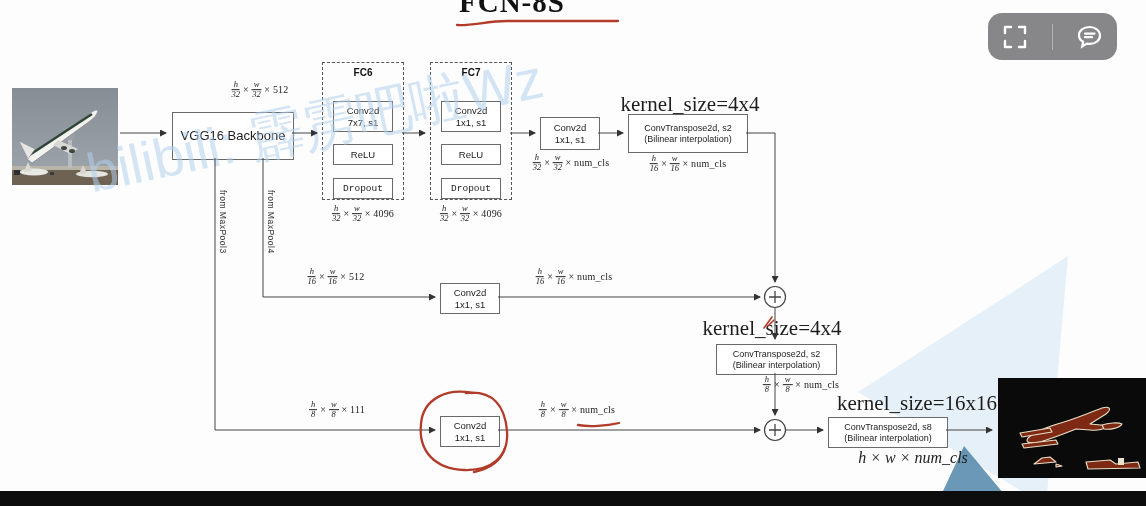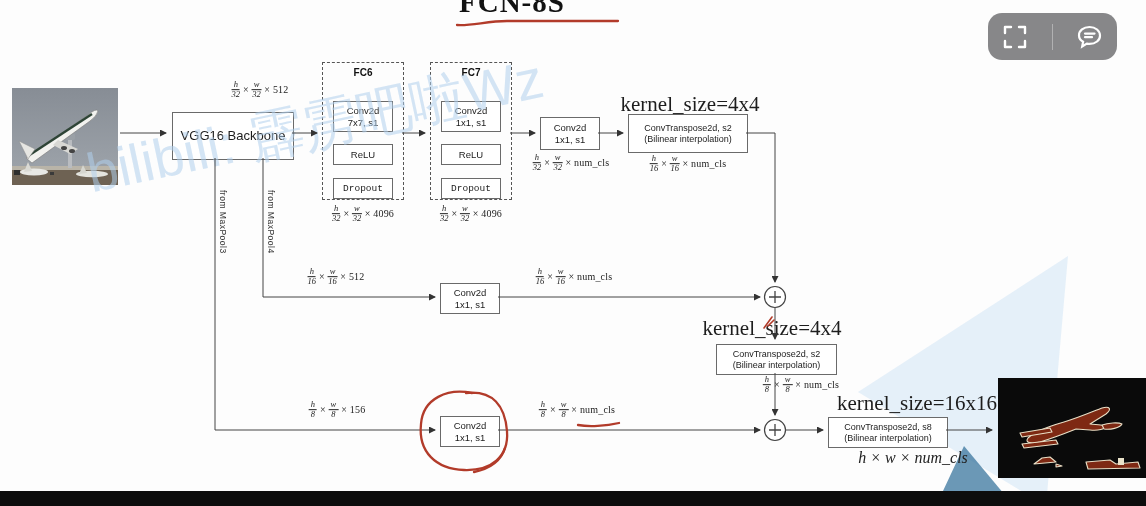--- a/index.html
+++ b/index.html
@@ -268,21 +268,21 @@
   <div id="L9" class="fraclabel">
       <span class="fr">
         <span class="fn">h</span>
         <span>8</span>
       </span>
       <span class="mul">×</span>
       <span class="fr">
         <span class="fn">w</span>
         <span>8</span>
       </span>
-      <span class="sfx">× 156</span>
+      <span class="sfx">× 111</span>
     </div>
   <div id="L10" class="fraclabel">
       <span class="fr">
         <span class="fn">h</span>
         <span>8</span>
       </span>
       <span class="mul">×</span>
       <span class="fr">
         <span class="fn">w</span>
         <span>8</span>

